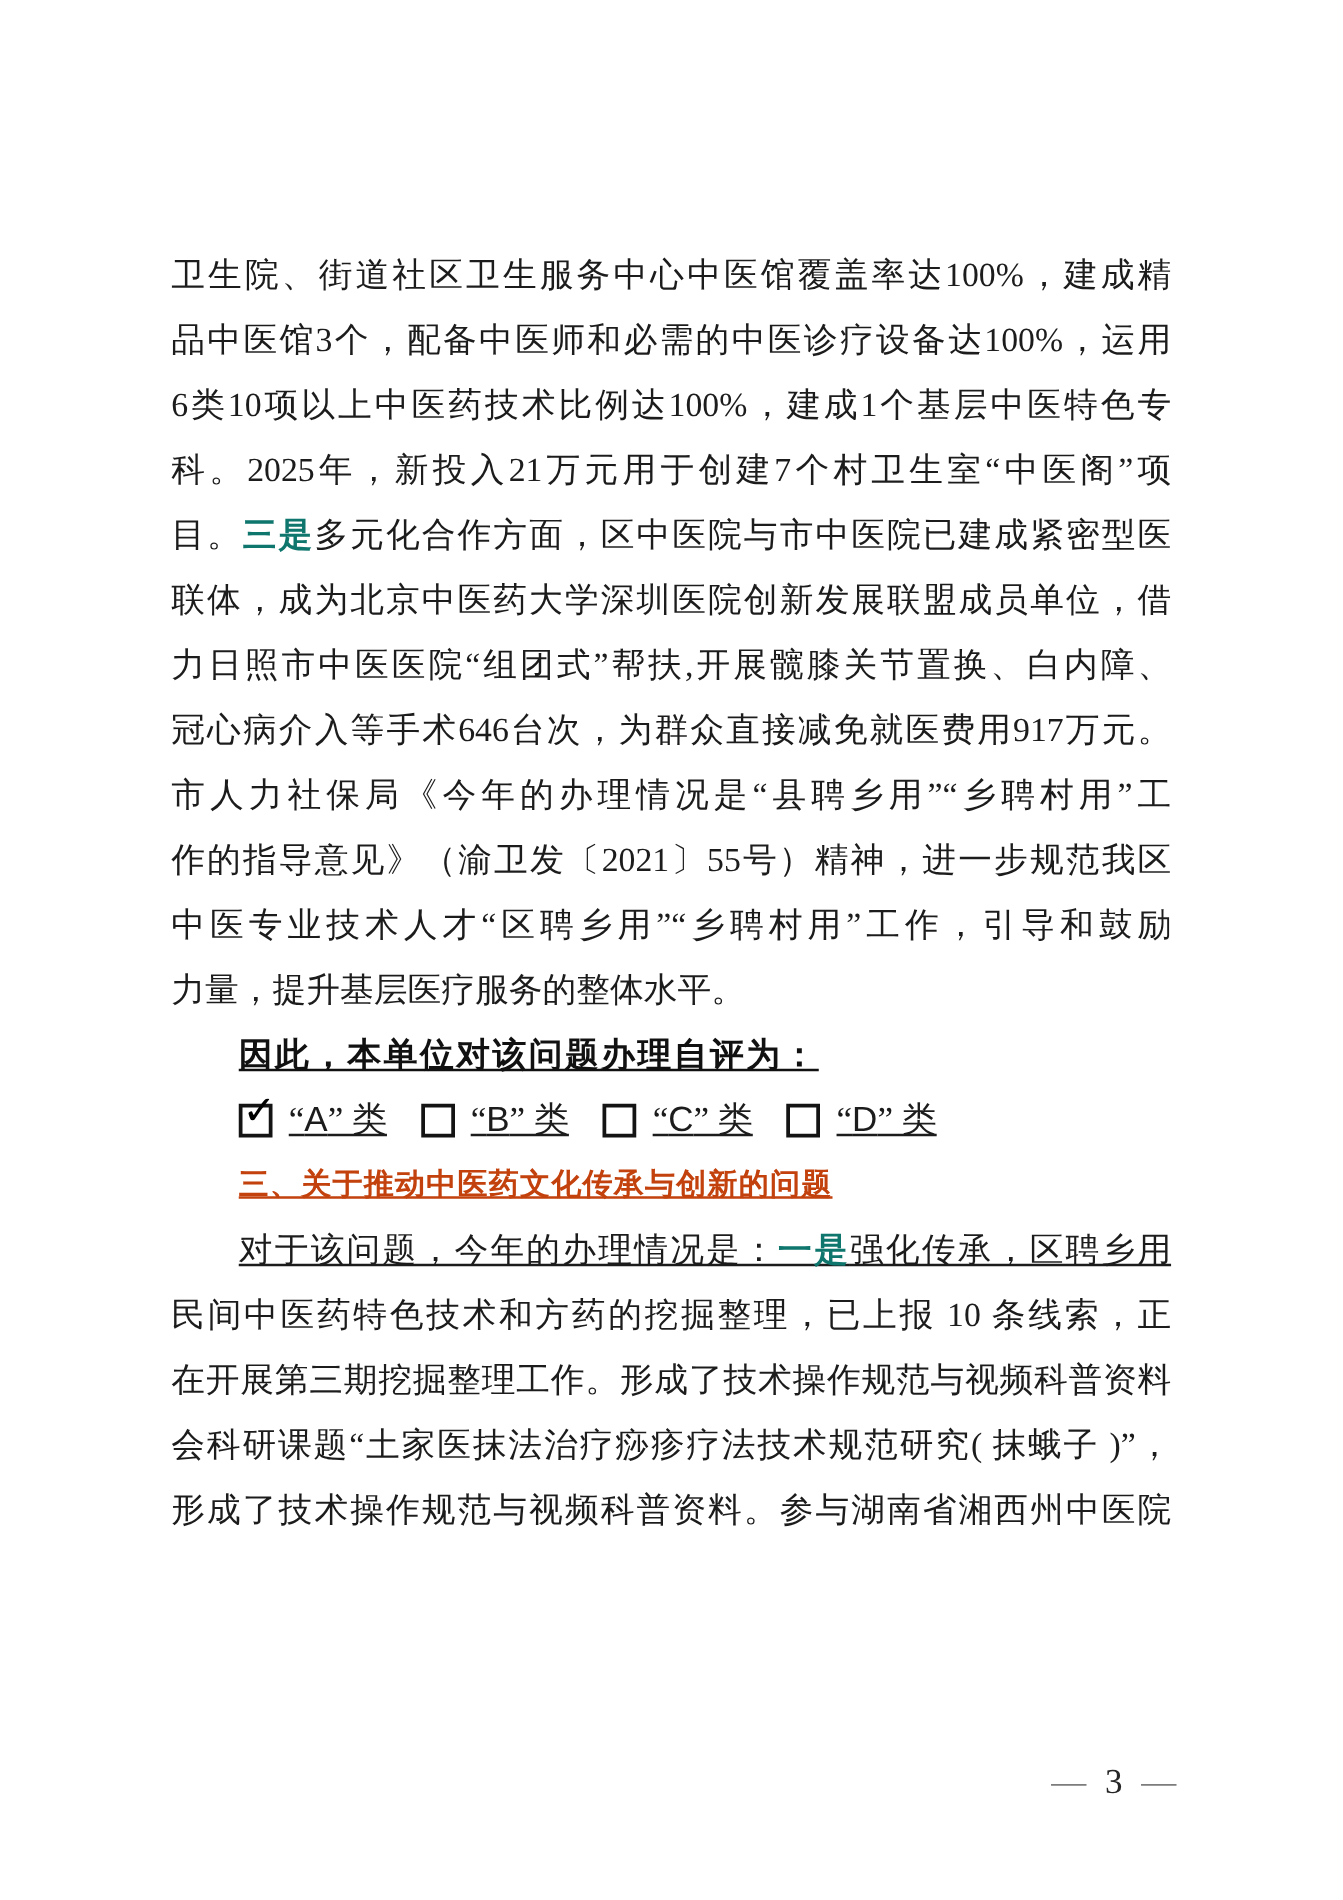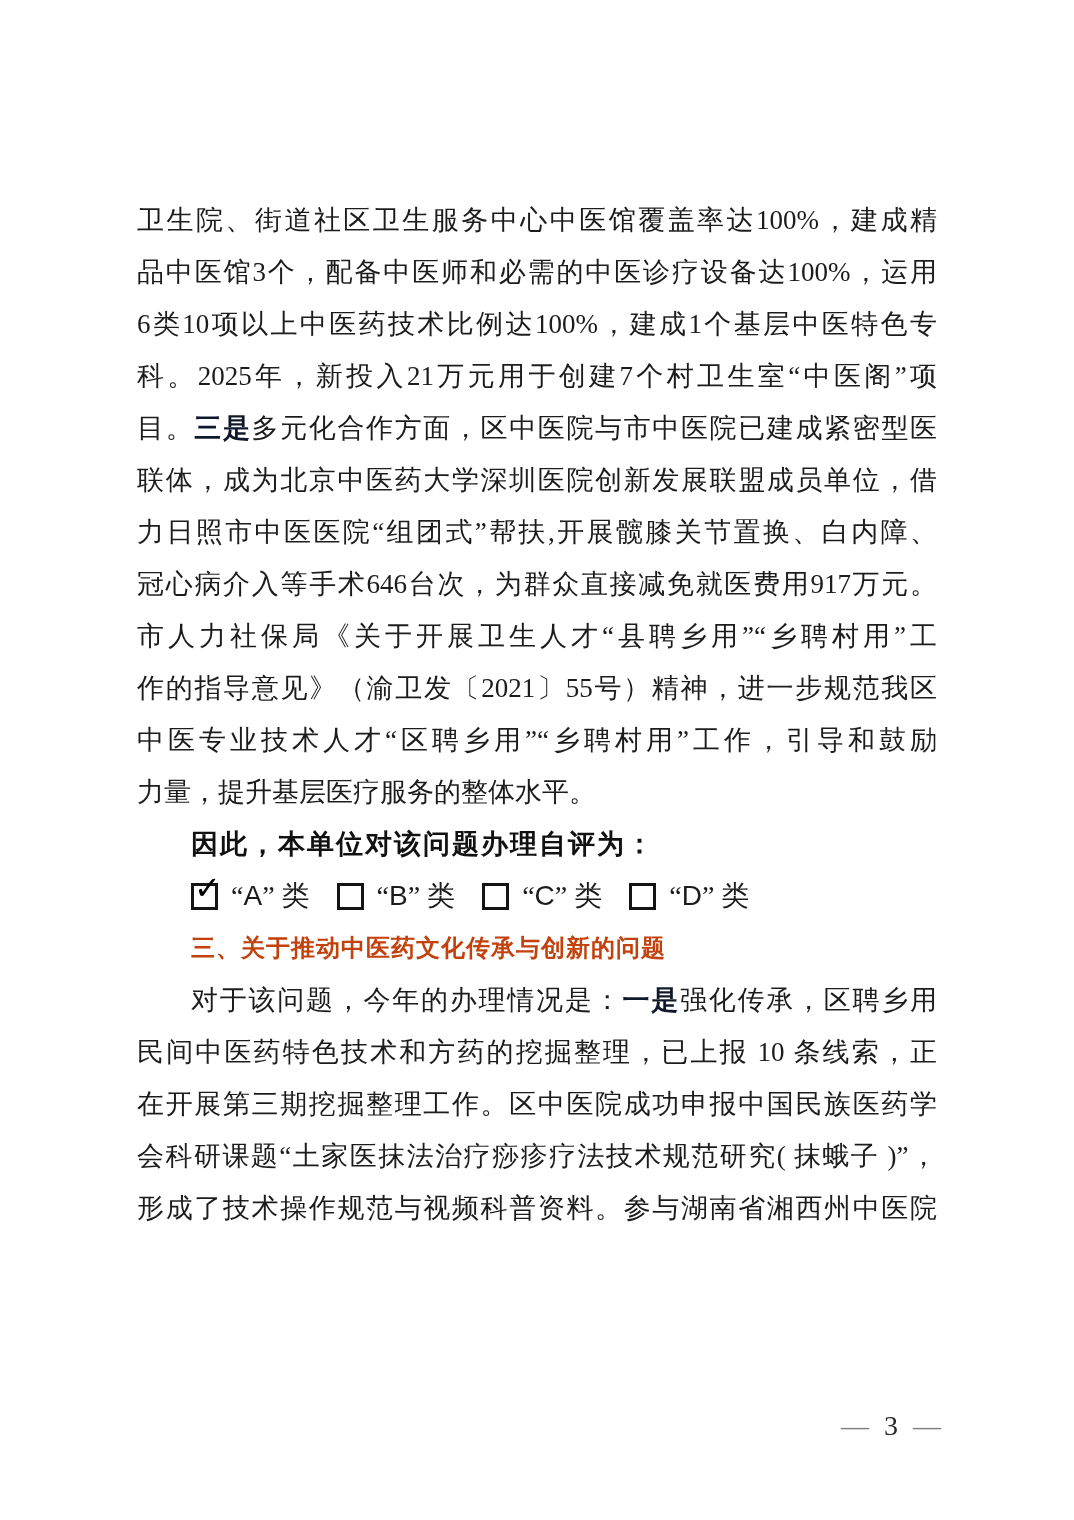--- a/index.html
+++ b/index.html
@@ -22,22 +22,22 @@
   }
   .line {
     height: 52px;
     line-height: 52px;
     font-size: 27px;
     text-align: justify;
     text-align-last: left;
     white-space: nowrap;
   }
   .line.justify { text-align-last: justify; white-space: normal; height: 52px; overflow: hidden; }
-  .line.indent { padding-left: 54px; }
-  .line .b { font-weight: 700; color: #0f172a; }
+  .line.indent { padding-left: 54px; text-decoration: underline; }
+  .line .b { font-weight: 700; color: #0f766e; }
   .line.kaiti { font-weight: 700; color: #111; letter-spacing: 2px; }
   .line.heading {
     font-family: "Liberation Sans", "DejaVu Sans", sans-serif;
     font-weight: 700;
     font-size: 24px;
     color: #c2410c;
     letter-spacing: 1px;
   }
   .line.checkboxes { display: flex; align-items: center; }
   .opt { display: inline-flex; align-items: center; margin-right: 27px; }
@@ -83,21 +83,21 @@
 <div class="page">
   <div class="text-block">
       <div class="line body justify"><span>卫生院、街道社区卫生服务中心中医馆覆盖率达100%，建成精</span></div>
       <div class="line body justify"><span>品中医馆3个，配备中医师和必需的中医诊疗设备达100%，运用</span></div>
       <div class="line body justify"><span>6类10项以上中医药技术比例达100%，建成1个基层中医特色专</span></div>
       <div class="line body justify"><span>科。2025年，新投入21万元用于创建7个村卫生室“中医阁”项</span></div>
       <div class="line body justify"><span>目。</span><span class="b">三是</span><span>多元化合作方面，区中医院与市中医院已建成紧密型医</span></div>
       <div class="line body justify"><span>联体，成为北京中医药大学深圳医院创新发展联盟成员单位，借</span></div>
       <div class="line body justify"><span>力日照市中医医院“组团式”帮扶,开展髋膝关节置换、白内障、</span></div>
       <div class="line body justify"><span>冠心病介入等手术646台次，为群众直接减免就医费用917万元。</span></div>
-      <div class="line body justify"><span>市人力社保局《关于开展卫生人才“县聘乡用”“乡聘村用”工</span></div>
+      <div class="line body justify"><span>市人力社保局《今年的办理情况是“县聘乡用”“乡聘村用”工</span></div>
       <div class="line body justify"><span>作的指导意见》（渝卫发〔2021〕55号）精神，进一步规范我区</span></div>
       <div class="line body justify"><span>中医专业技术人才“区聘乡用”“乡聘村用”工作，引导和鼓励</span></div>
       <div class="line body"><span>力量，提升基层医疗服务的整体水平。</span></div>
       <div class="line kaiti indent"><span>因此，本单位对该问题办理自评为：</span></div>
       <div class="line checkboxes indent">
         <span class="opt">
           <span class="box">
             <span class="check">✓</span>
           </span>
           <span class="optlabel">“<span class="letter">A</span>” 类</span>
@@ -111,21 +111,21 @@
           <span class="optlabel">“<span class="letter">C</span>” 类</span>
         </span>
         <span class="opt">
           <span class="box"></span>
           <span class="optlabel">“<span class="letter">D</span>” 类</span>
         </span>
       </div>
       <div class="line heading indent"><span>三、关于推动中医药文化传承与创新的问题</span></div>
       <div class="line body indent justify"><span>对于该问题，今年的办理情况是：</span><span class="b">一是</span><span>强化传承，区聘乡用</span></div>
       <div class="line body justify"><span>民间中医药特色技术和方药的挖掘整理，已上报 10 条线索，正</span></div>
-      <div class="line body justify"><span>在开展第三期挖掘整理工作。区中医院成功申报中国民族医药学</span></div>
+      <div class="line body justify"><span>在开展第三期挖掘整理工作。形成了技术操作规范与视频科普资料</span></div>
       <div class="line body justify"><span>会科研课题“土家医抹法治疗痧疹疗法技术规范研究( 抹蛾子 )”，</span></div>
       <div class="line body justify"><span>形成了技术操作规范与视频科普资料。参与湖南省湘西州中医院</span></div>
     </div>
   <div class="footer">
     <span class="dash">—</span>
     <span class="pagenum">3</span>
     <span class="dash">—</span>
   </div>
 </div>
 

